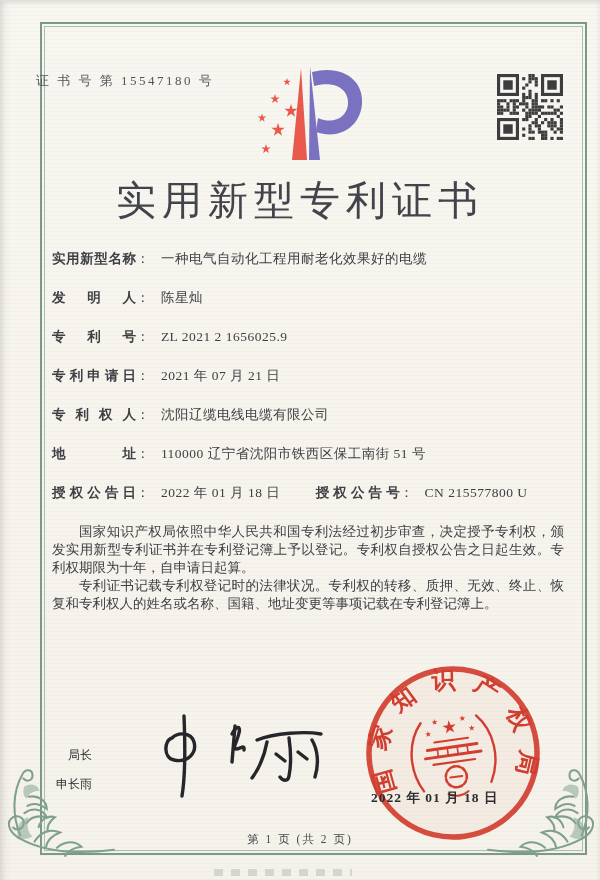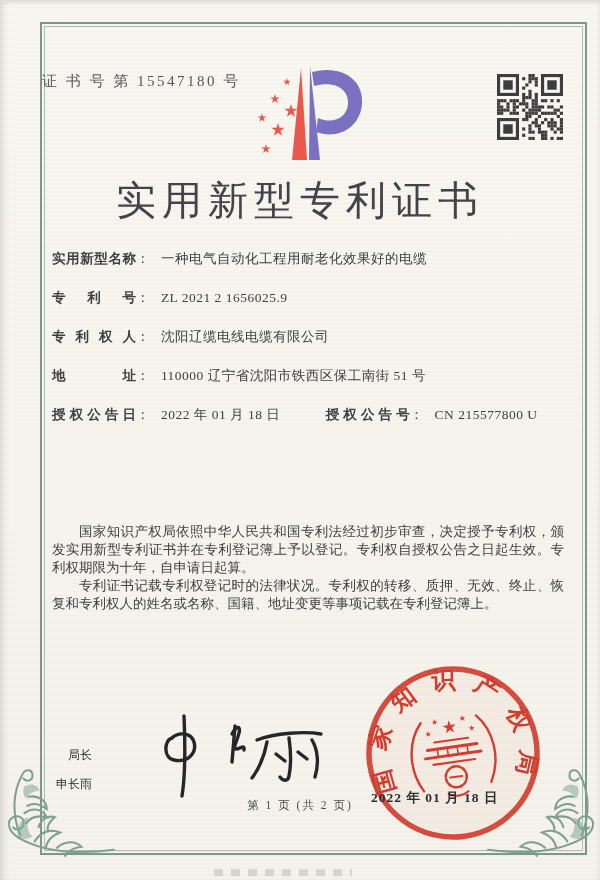--- a/index.html
+++ b/index.html
@@ -15,45 +15,45 @@
       background:linear-gradient(#dfdeda,rgba(255,255,255,0));}
   
   .frame{position:absolute;left:40px;top:22px;width:543px;height:829px;
       border:2px solid #7c9889;}
   .frame::after{content:"";position:absolute;inset:2px;border:1px solid #a8c0af;}
   
   .flourish{position:absolute;width:112px;height:112px;top:752px;}
   .flourish.bl{left:4px;}
   .flourish.br{left:486px;transform:scaleX(-1);}
   
-  .cert-no{position:absolute;left:42px;top:72px;font-size:15px;letter-spacing:2.5px;color:#54555b;}
+  .cert-no{position:absolute;left:36px;top:72px;font-size:13px;letter-spacing:2.5px;color:#54555b;}
   .logo{position:absolute;left:246px;top:62px;width:122px;height:104px;}
   .qr{position:absolute;left:497px;top:74px;width:66px;height:66px;}
   .title{position:absolute;left:0;top:173px;width:600px;text-align:center;
       font-size:40px;letter-spacing:6px;color:#43444b;font-weight:500;}
   
   .fields{position:absolute;left:52px;top:250px;width:512px;font-size:13.5px;color:#3f4046;}
   .frow{height:23px;margin-bottom:16px;white-space:nowrap;}
   .flabel{display:inline-block;width:84px;text-align:justify;text-align-last:justify;vertical-align:top;font-weight:bold;}
   .fvalue{margin-left:8px;letter-spacing:0.5px;}
-  .fpair2{margin-left:42px;}
+  .fpair2{margin-left:32px;}
   
   .paras{position:absolute;left:52px;top:523px;width:512px;font-size:13.5px;
       line-height:18px;text-align:justify;color:#3f4046;}
   .paras p{margin:0;text-indent:2em;}
   
   .signer{position:absolute;left:56px;top:741px;font-size:12px;line-height:29px;color:#2e2f34;
       font-family:"Liberation Sans","DejaVu Sans",sans-serif;text-align:right;}
   .signature{position:absolute;left:150px;top:700px;width:190px;height:105px;z-index:4;}
   .seal{position:absolute;left:348px;top:648px;width:210px;height:210px;z-index:3;
       mix-blend-mode:multiply;}
   .seal-date{position:absolute;left:371px;top:789px;z-index:5;font-size:13.5px;
       letter-spacing:1px;color:#2c2d32;font-weight:600;}
   
-  .footer{position:absolute;left:0;top:798px;width:600px;text-align:center;
+  .footer{position:absolute;left:0;top:832px;width:600px;text-align:center;
       font-size:11.5px;letter-spacing:2px;color:#4a4b50;}
   .ghost{position:absolute;top:869px;left:214px;width:138px;height:7px;opacity:.3;
       filter:blur(0.7px);
       background:repeating-linear-gradient(90deg,#97978f 0 9px,transparent 9px 17px);}
 </style>
 </head>
 <body>
 
 <div class="paper">
   <div class="photo-edge-top"></div>
@@ -251,22 +251,30 @@
     </svg>
 
   <div class="title">实用新型专利证书</div>
 
   <div class="fields">
     <div class="frow">
       <span class="flabel">实用新型名称</span><span>：</span>
       <span class="fvalue">一种电气自动化工程用耐老化效果好的电缆</span>
     </div>
     <div class="frow">
+      <span class="flabel">发明人</span><span>：</span>
+      <span class="fvalue">陈星灿</span>
+    </div>
+    <div class="frow">
       <span class="flabel">专利号</span><span>：</span>
       <span class="fvalue">ZL 2021 2 1656025.9</span>
+    </div>
+    <div class="frow">
+      <span class="flabel">专利申请日</span><span>：</span>
+      <span class="fvalue">2021 年 07 月 21 日</span>
     </div>
     <div class="frow">
       <span class="flabel">专利权人</span><span>：</span>
       <span class="fvalue">沈阳辽缆电线电缆有限公司</span>
     </div>
     <div class="frow">
       <span class="flabel">地址</span><span>：</span>
       <span class="fvalue">110000 辽宁省沈阳市铁西区保工南街 51 号</span>
     </div>
     <div class="frow">

